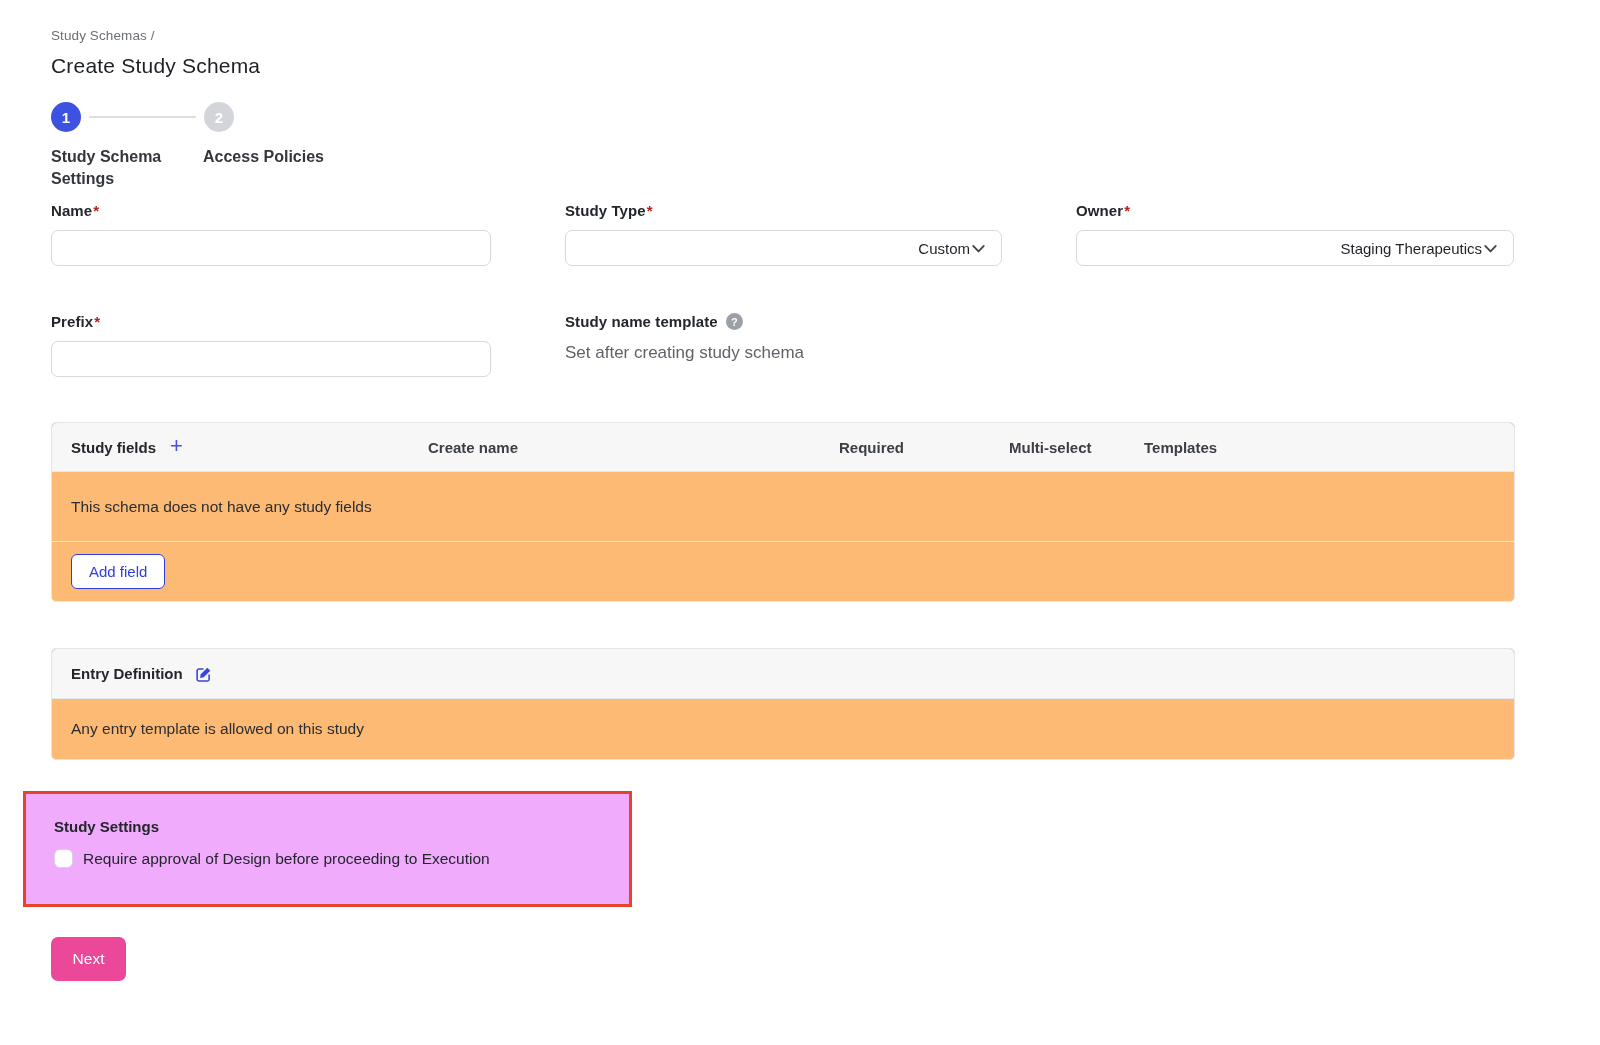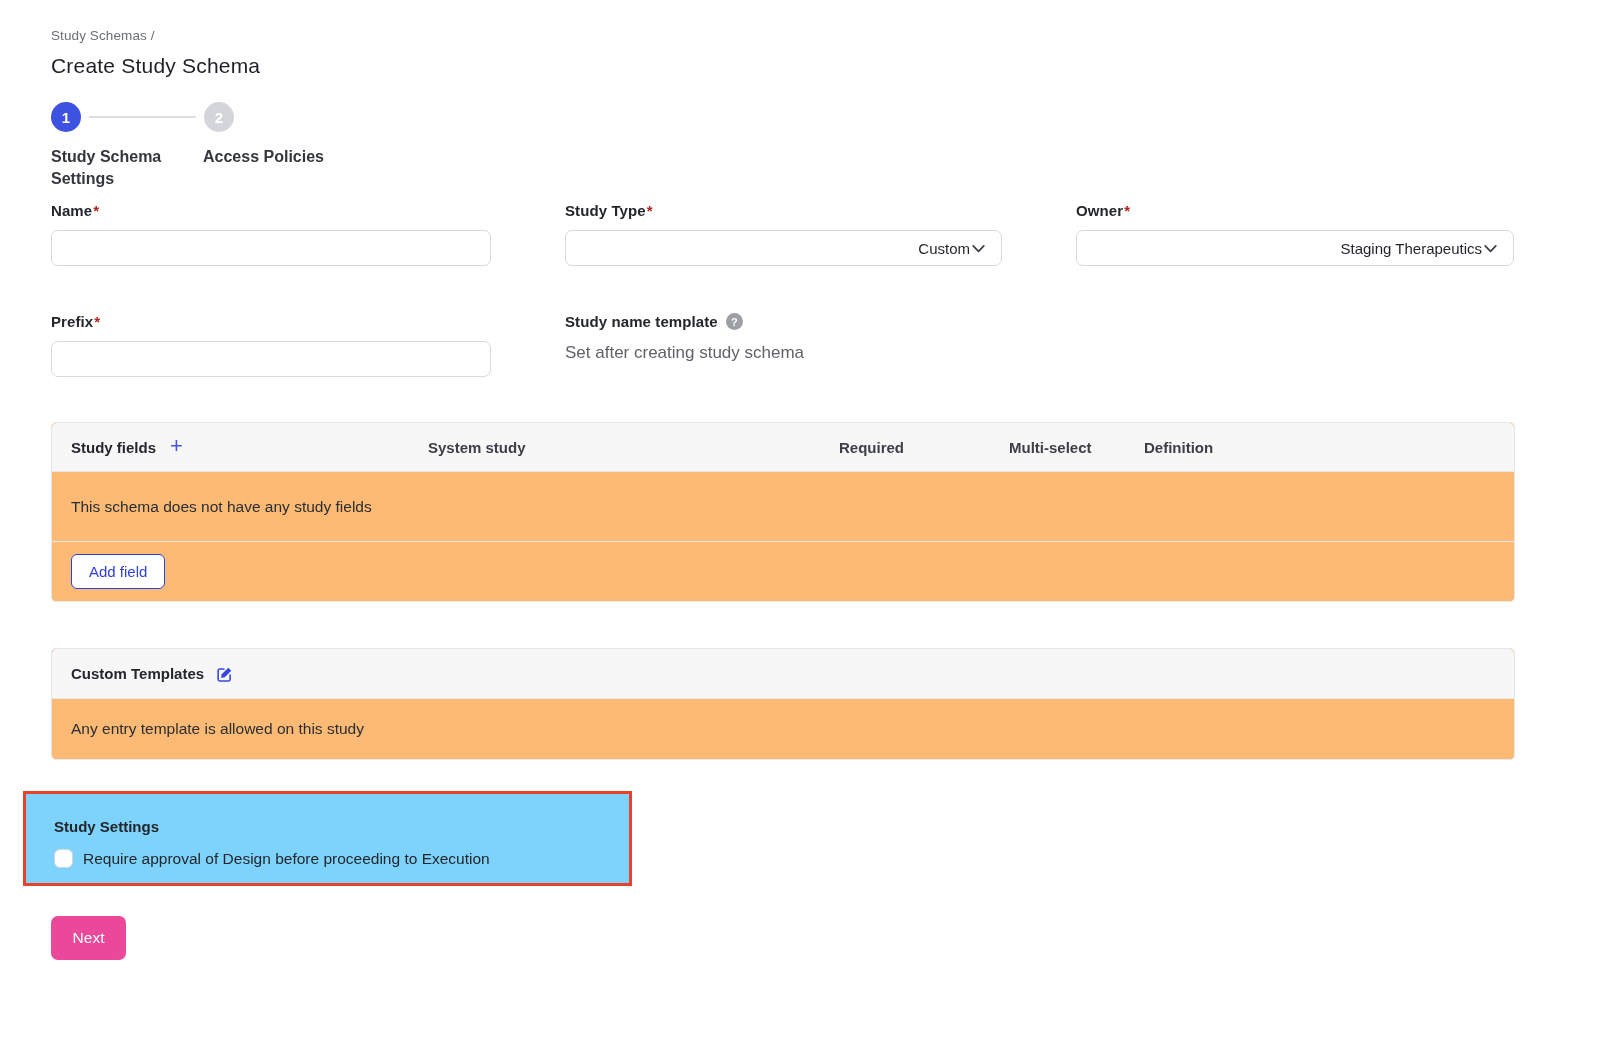--- a/index.html
+++ b/index.html
@@ -50,22 +50,22 @@
   .table-footer { padding:12px 0 12px 19px; height:59px; }
   .btn-outline { height:35px; padding:0 17px; border:1px solid #3040d8; border-radius:6px; background:#fff;
                  color:#3040d8; font-size:15px; font-family:inherit; cursor:pointer; }
   .card-header { display:flex; align-items:center; gap:12px; height:50px; background:#f7f7f8;
                  border-bottom:1px solid #e7e8ec; border-radius:5px 5px 0 0; padding-left:19px; }
   .card-title { font-size:15px; font-weight:600; color:#23262b; }
   .edit-icon { display:inline-flex; cursor:pointer; margin-top:2px; }
   .card-body { height:60px; display:flex; align-items:center; padding-left:19px; font-size:15.5px; color:#2a2d33; }
 
   
-  .annotation-box { margin:31px 0 0 -28px; width:609px; height:95px; border:3px solid #e8412c;
-                    padding:24px 0 0 28px; background:#7dd3fc; }
+  .annotation-box { margin:31px 0 0 -28px; width:609px; height:116px; border:3px solid #e8412c;
+                    padding:24px 0 0 28px; background:#f0abfc; }
   .section-title { font-size:15px; font-weight:600; color:#23262b; }
   .checkbox-row { display:flex; align-items:center; gap:10px; margin-top:14px; }
   .checkbox { width:19px; height:19px; border:1px solid #d3d5da; border-radius:6px; background:#fff; cursor:pointer; flex:none; }
   .checkbox-label { font-size:15.5px; color:#23262b; }
 
   .btn-next { margin-top:30px; width:75px; height:44px; border:none; border-radius:7px; background:#ec4899;
               color:#ffffff; font-size:15.5px; font-family:inherit; cursor:default; }
 </style>
 </head>
 <body>
@@ -127,36 +127,36 @@
       <div class="tmpl-note">Set after creating study schema</div>
     </div>
   </div>
 
   <div class="card">
     <div class="table-header">
       <div class="th title-cell">
         <span>Study fields</span>
         <span class="plus-icon">+</span>
       </div>
-      <div class="th">System study</div>
+      <div class="th">Create name</div>
       <div class="th">Required</div>
       <div class="th">Multi-select</div>
-      <div class="th">Definition</div>
+      <div class="th">Templates</div>
     </div>
     <div class="table-empty">
       <span>This schema does not have any study fields</span>
     </div>
     <div class="table-footer">
       <button class="btn-outline">Add field</button>
     </div>
   </div>
 
   <div class="card" style="margin-top:46px;">
     <div class="card-header">
-      <span class="card-title">Custom Templates</span>
+      <span class="card-title">Entry Definition</span>
       <span class="edit-icon">
         <svg width="17" height="17" viewBox="0 0 16 16">
           <path d="M13.3 8.6 v3.9 a1.6 1.6 0 0 1 -1.6 1.6 h-8.1 a1.6 1.6 0 0 1 -1.6 -1.6 v-8.1 a1.6 1.6 0 0 1 1.6 -1.6 h3.9" fill="none" stroke="#3647de" stroke-width="1.5" stroke-linecap="round"></path>
           <path d="M11.6 1.6 l2.8 2.8 -6.2 6.2 -3.4 0.6 0.6 -3.4 z" fill="#3647de"></path>
         </svg>
       </span>
     </div>
     <div class="card-body">
       <span>Any entry template is allowed on this study</span>
     </div>

